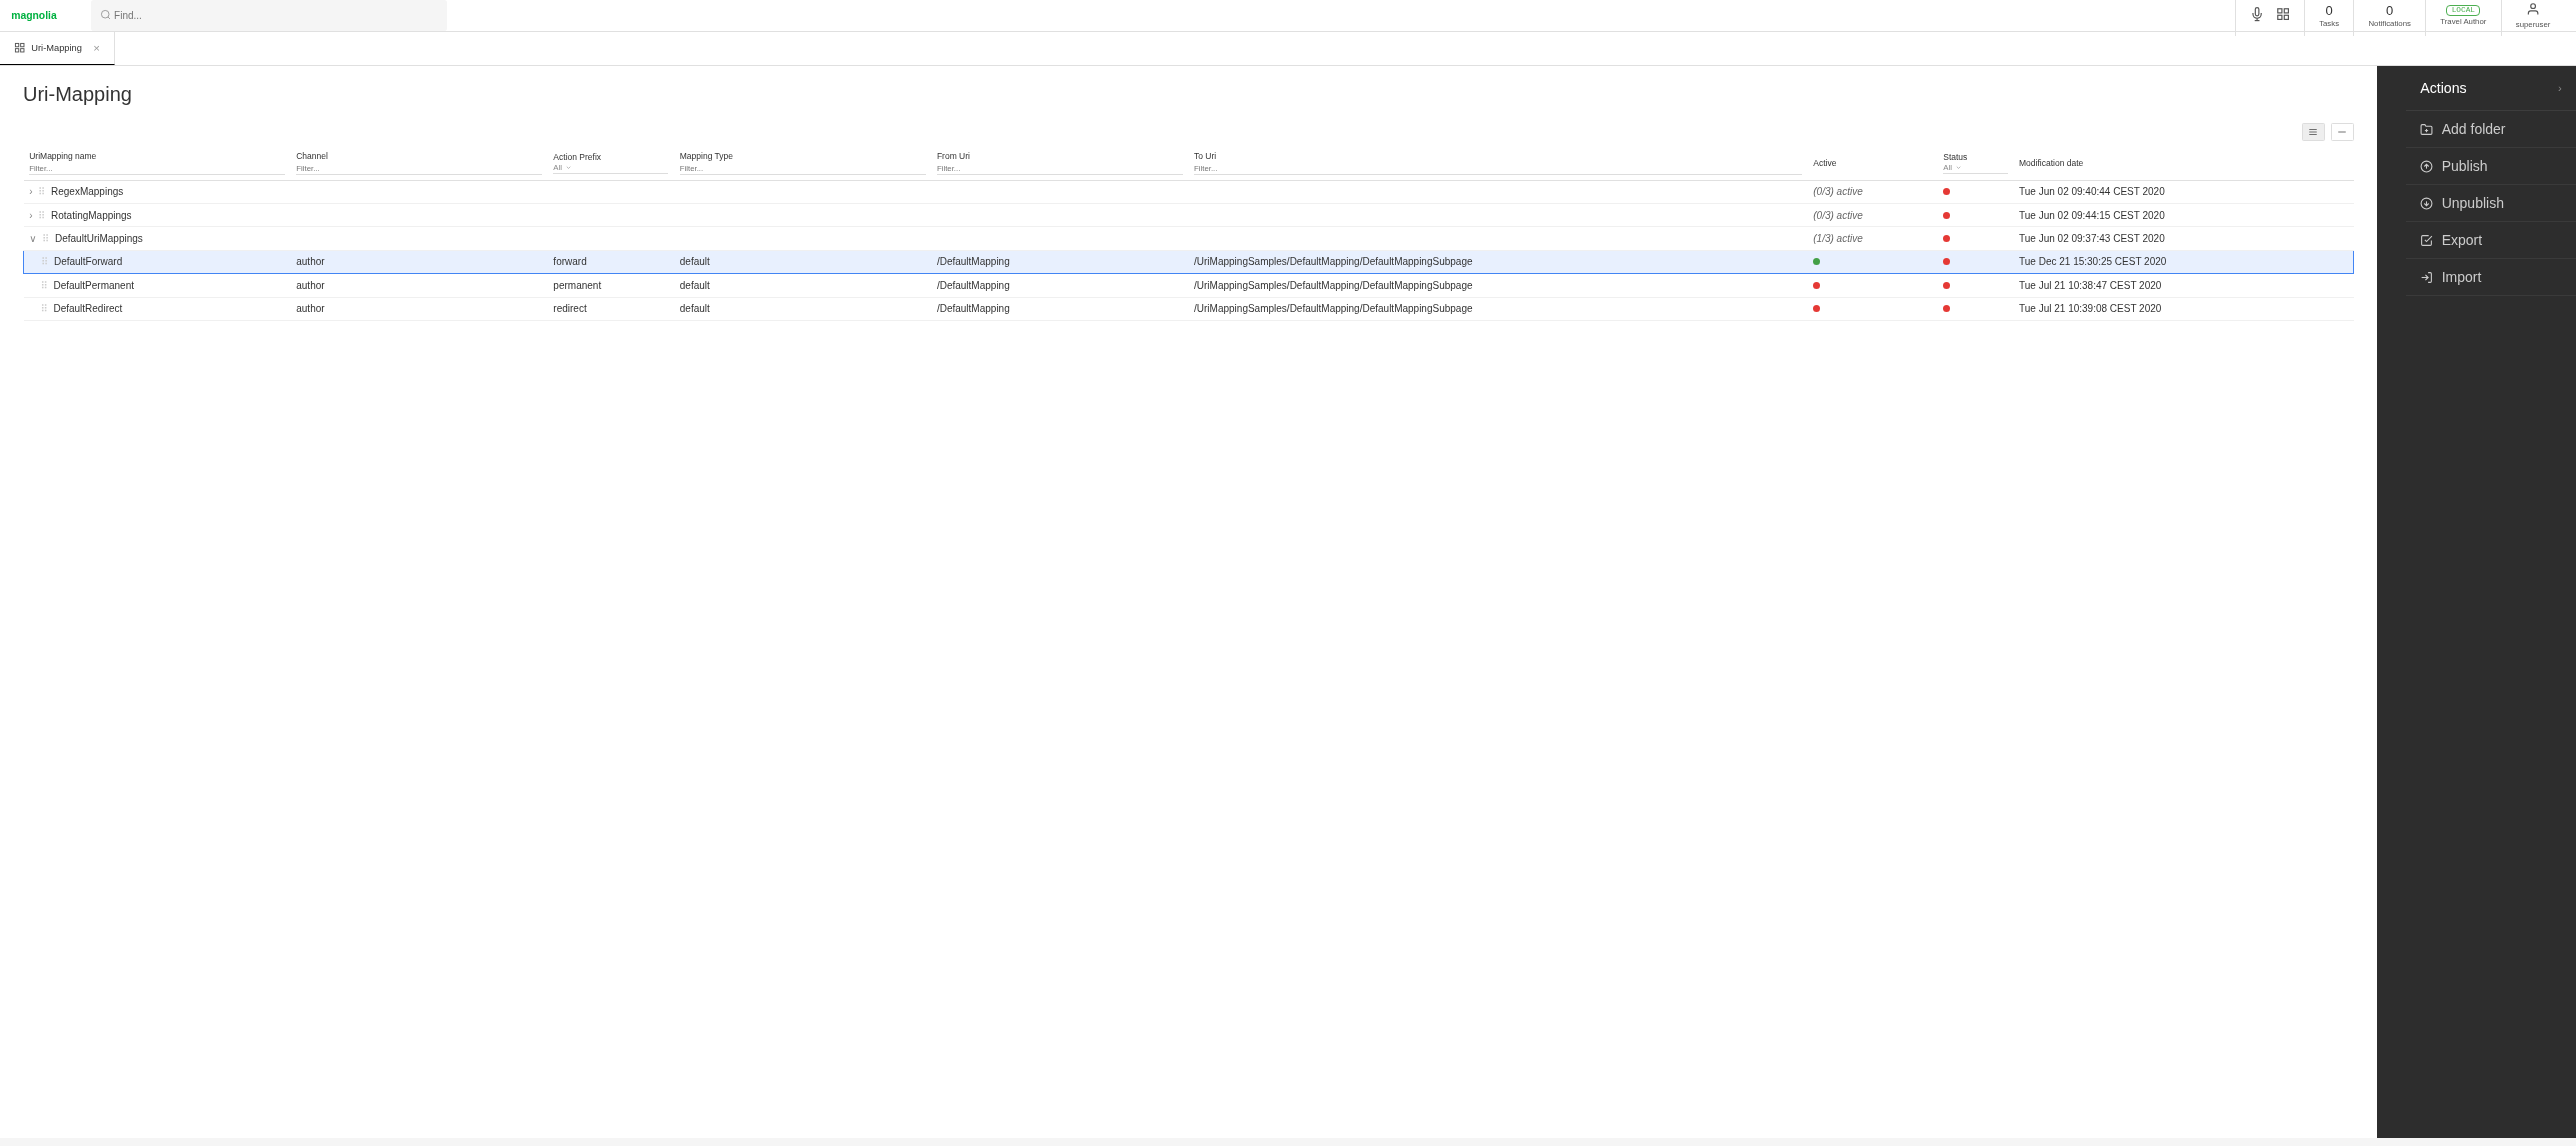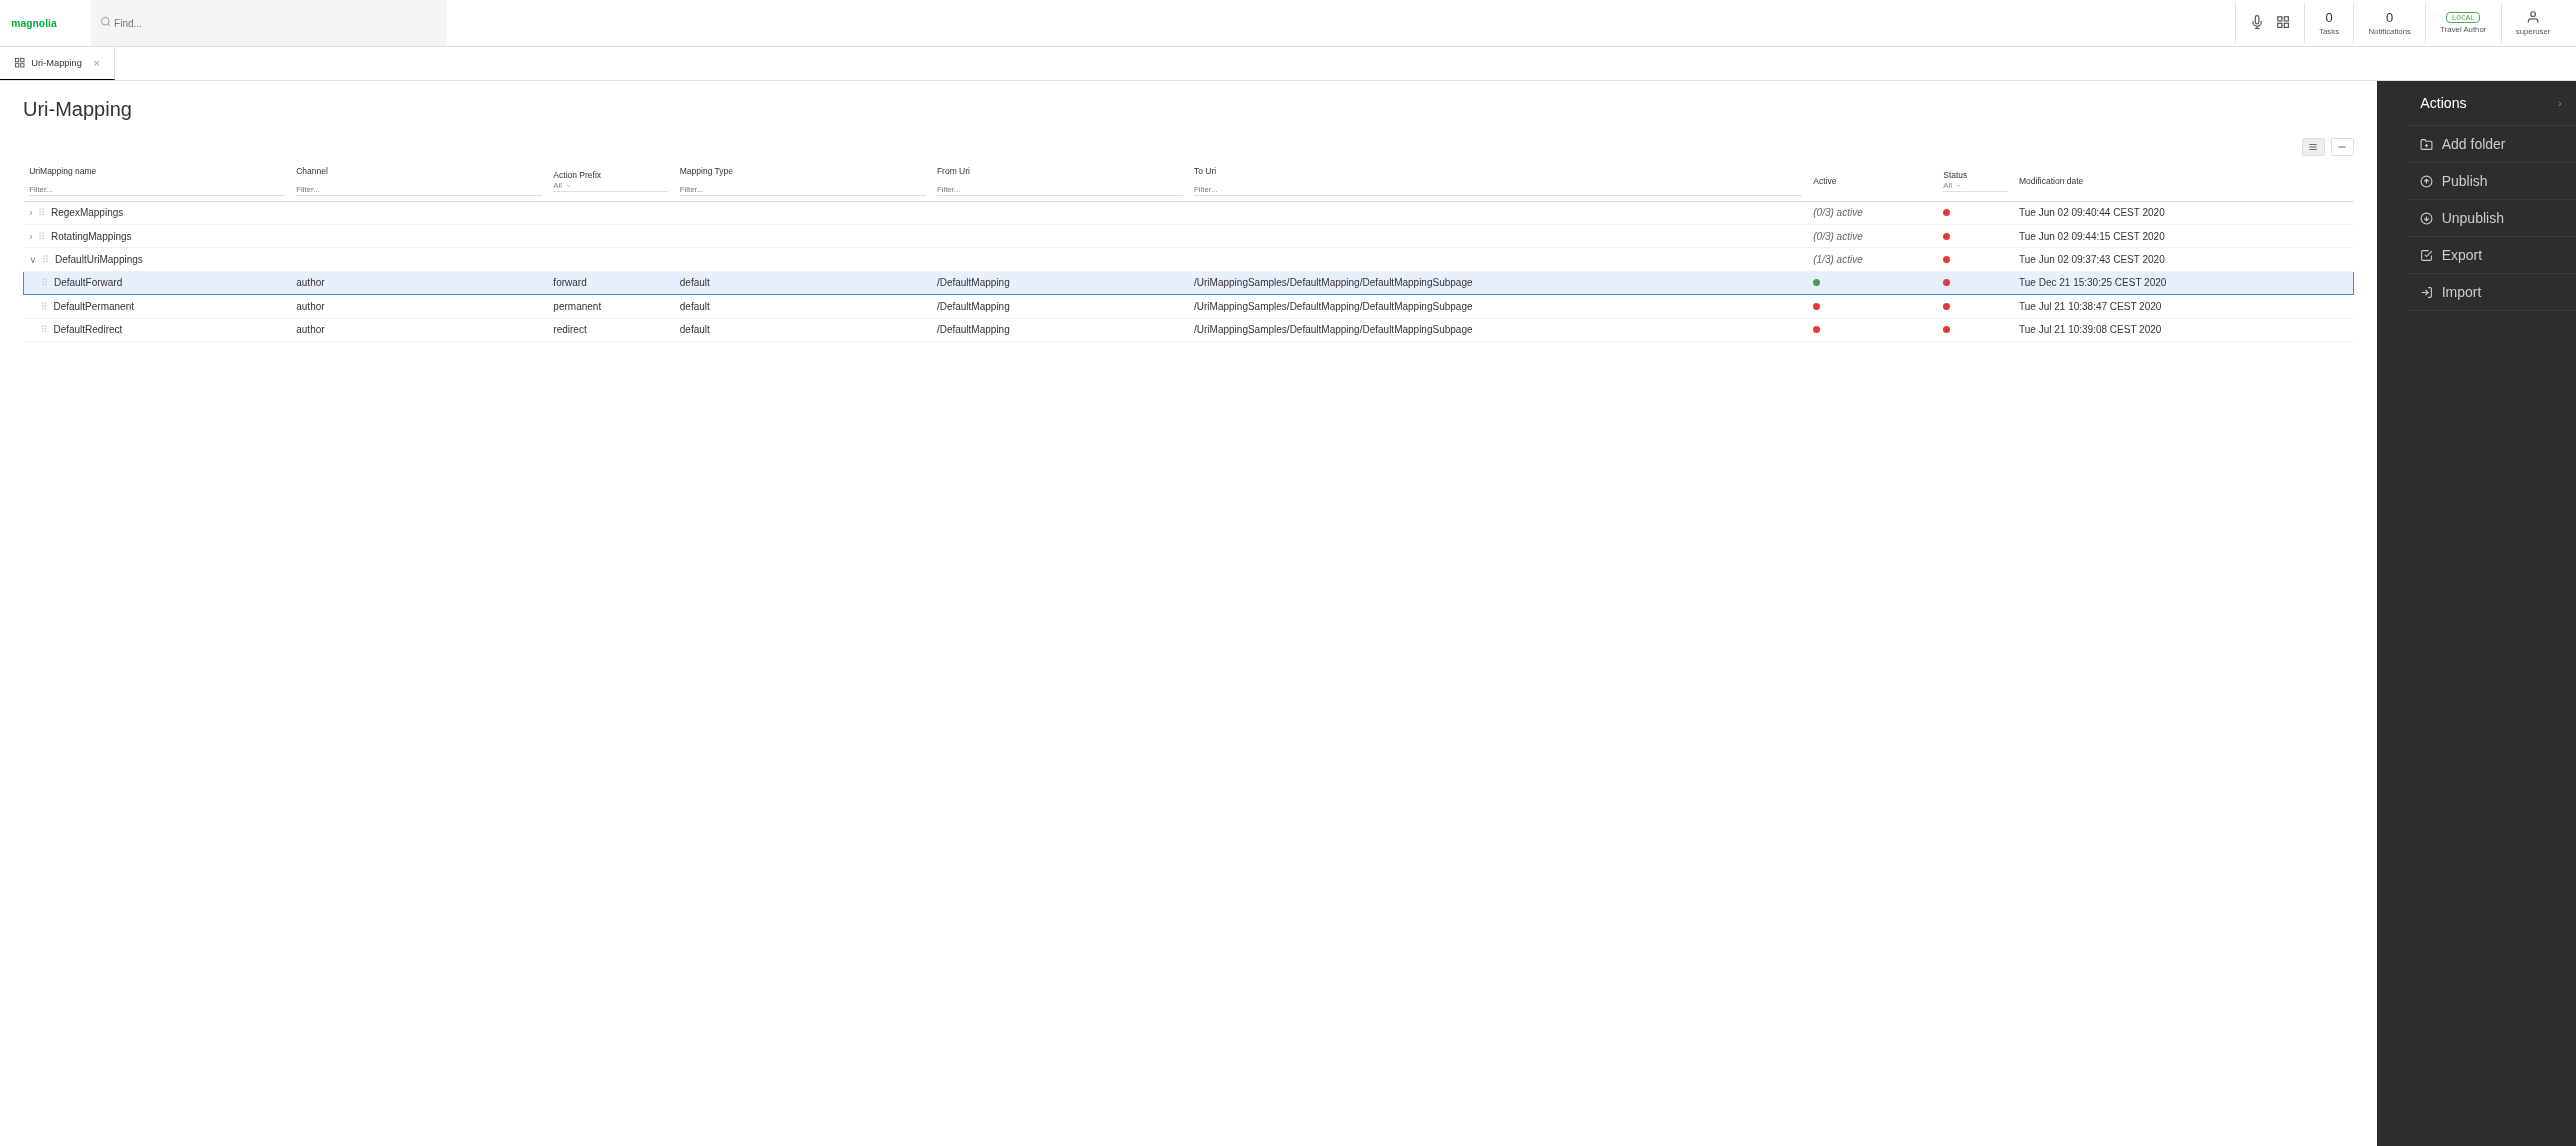--- a/index.html
+++ b/index.html
@@ -1,20 +1,20 @@
 <!DOCTYPE html>
 <html style="font-size:11.4px"><head>
   <meta charset="utf-8">
   <style>
     * { box-sizing: border-box; margin: 0; padding: 0; }
     body { font-family: -apple-system, BlinkMacSystemFont, 'Segoe UI', sans-serif; background: #f5f5f5; height: 100vh; overflow: hidden; }
 
     
     .top-nav {
-      display: flex; height: 47px;
+      display: flex; height: 32px;
       background: #fff; border-bottom: 0.7px solid #e0e0e0;
       padding: 0 11.4px; gap: 11.4px;
     }
     .logo { display: flex; align-items: center; }
     .logo svg { width: 57px; height: 17px; }
     .search-bar {
       flex: 1; display: flex; align-items: center; gap: 3px;
       background: #f5f5f5; border-radius: 2.8px; padding: 4.3px 8.5px;
       max-width: 356px; margin-left: 11.4px;
     }
@@ -71,21 +71,21 @@
 
     table { width: 100%; border-collapse: collapse; font-size: 9.3px; }
     thead tr { border-bottom: 0.7px solid #e0e0e0; }
     th {
       text-align: left; padding: 4.3px 5.7px; font-weight: 500;
       color: #333; font-size: 8.5px; white-space: nowrap;
     }
     th .filter-input {
       display: block; width: 100%; border: none; border-bottom: 0.7px solid #ddd;
       outline: none; font-size: 7.8px; color: #888; padding: 1.4px 0; background: transparent;
-      margin-top: 8px;
+      margin-top: 2px;
     }
     th .filter-select {
       display: flex; align-items: center; gap: 2.8px; font-size: 7.8px; color: #888;
       border-bottom: 0.7px solid #ddd; padding: 1.4px 0; cursor: pointer;
     }
     tbody tr { border-bottom: 0.7px solid #f0f0f0; }
     tbody tr.selected { background: #e8f0fe; border: 0.7px solid #4285f4; }
     td { padding: 5.7px 5.7px; color: #333; font-size: 10px; vertical-align: middle; }
     .dot { width: 7.1px; height: 7.1px; border-radius: 50%; display: inline-block; }
     .dot-red { background: #e53935; }

